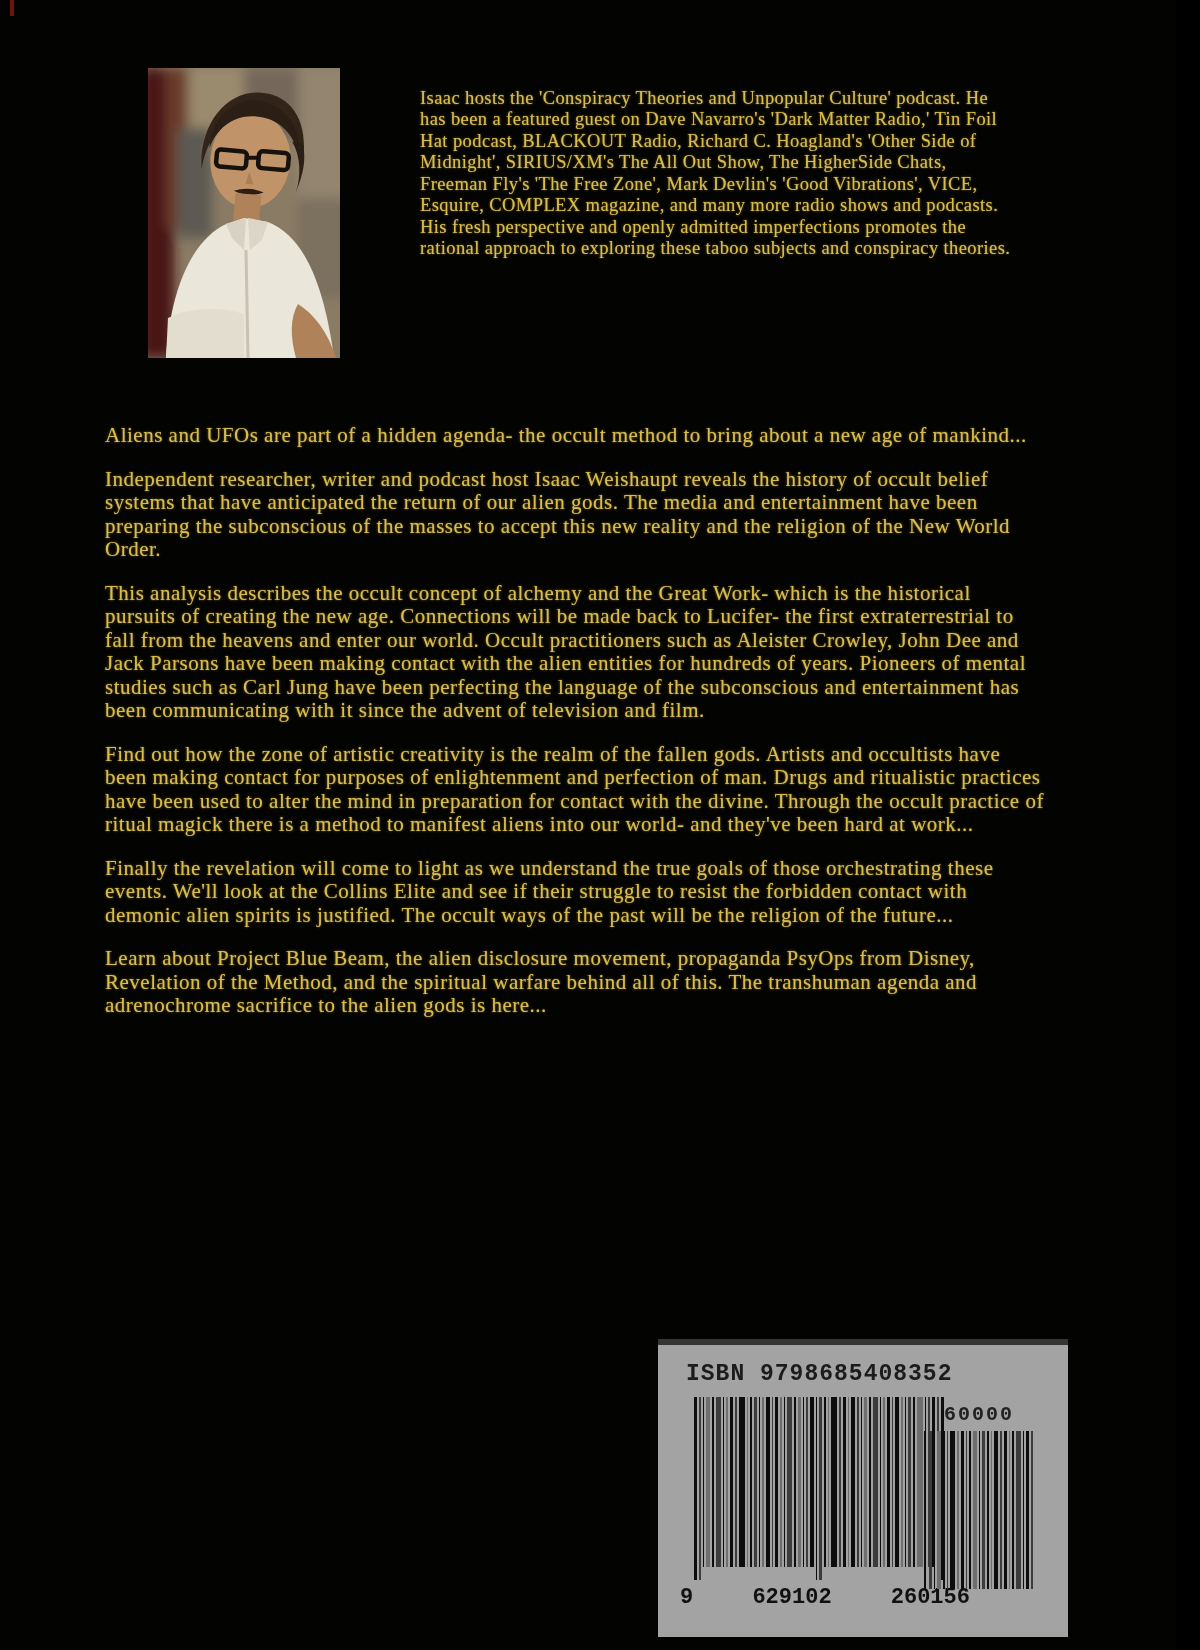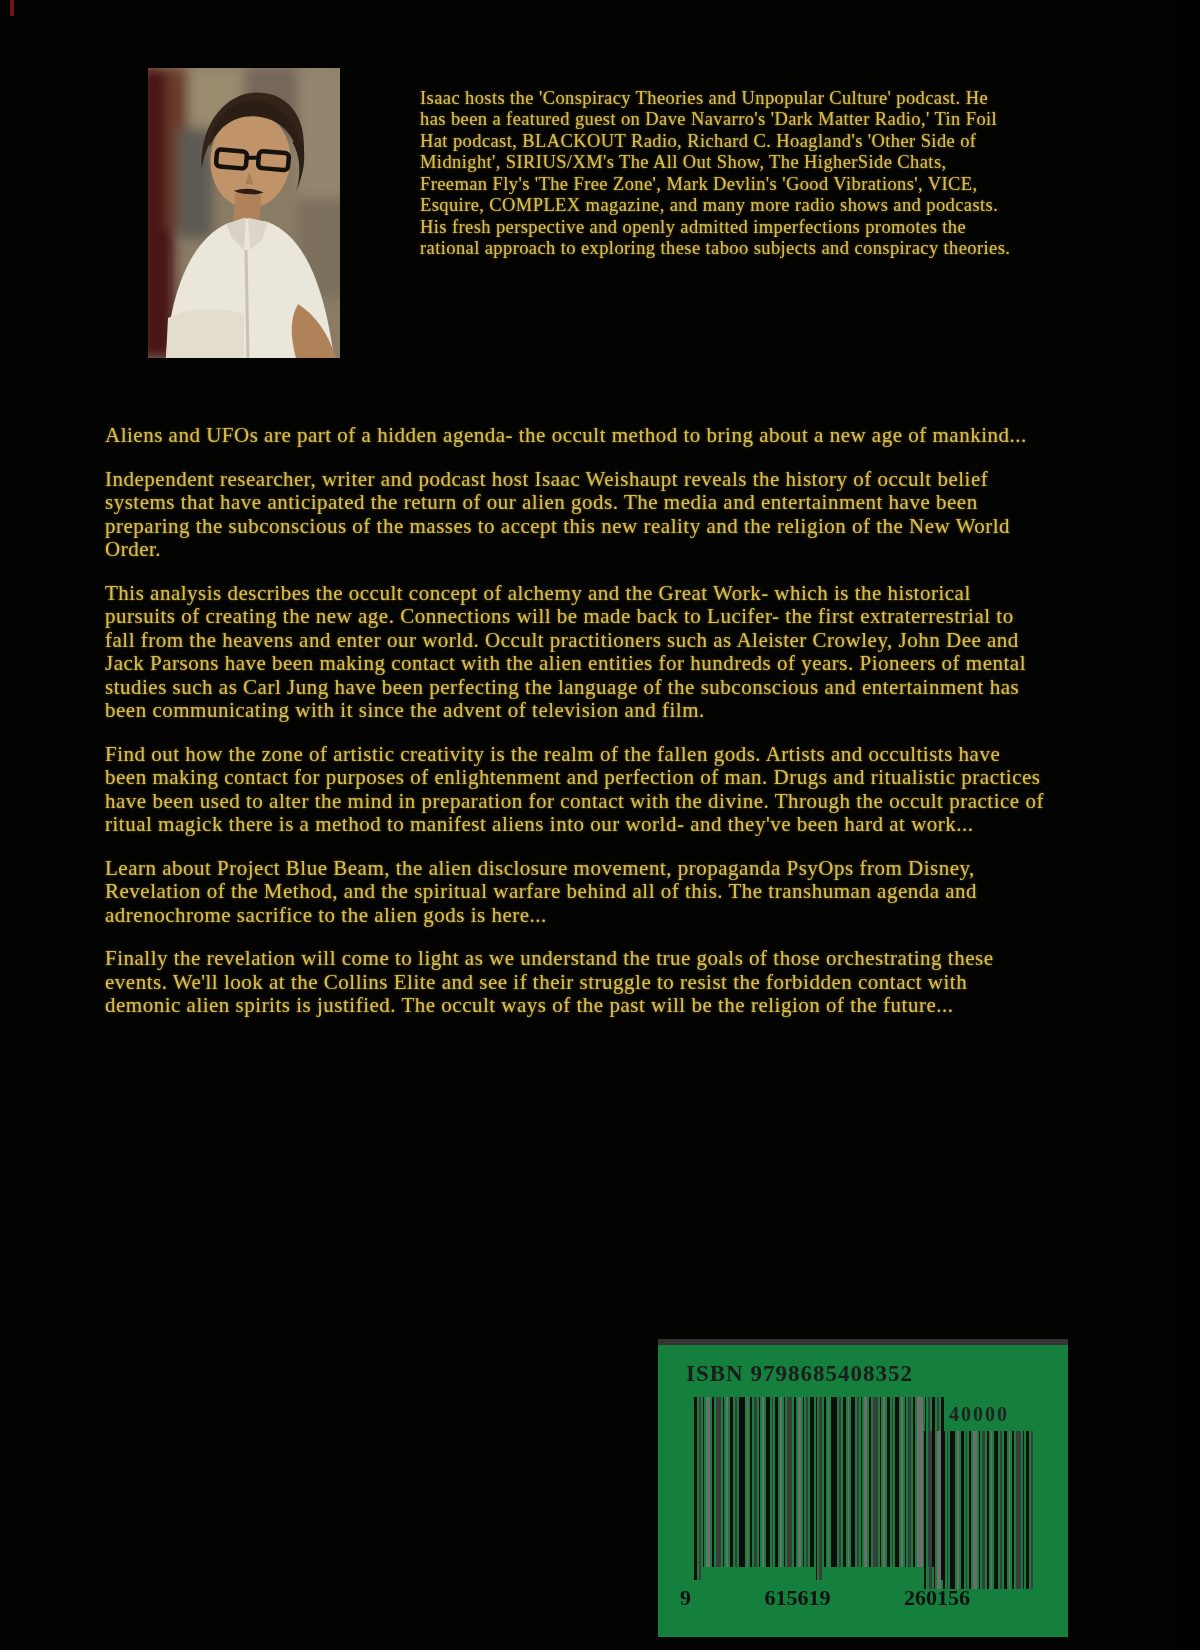--- a/index.html
+++ b/index.html
@@ -33,23 +33,23 @@
   }
   .body-text{
     position:absolute;left:105px;top:424px;width:940px;
     font-size:21px;line-height:1.12;
     letter-spacing:.5px;
   }
   .body-text p{margin:0 0 20px 0;}
   
   .isbn-box{
     position:absolute;left:658px;top:1345px;width:410px;height:292px;
-    background:#15803d;
+    background:#a3a3a3;
     box-shadow:0 -6px 0 rgba(150,150,150,.35);
-    font-family:Liberation Serif, serif;
+    font-family:Liberation Mono, monospace;
   }
   .isbn-label{
     position:absolute;left:28px;top:16px;
     font-size:23px;font-weight:bold;color:#1c1c1c;
     letter-spacing:1px;
   }
   .ean{
     position:absolute;left:36px;top:52px;width:250px;height:185px;
   }
   .ean svg, .price svg{display:block;}
@@ -127,22 +127,22 @@
     </svg>
   </div>
 
   <div class="bio gold">Isaac hosts the 'Conspiracy Theories and Unpopular Culture' podcast. He has been a featured guest on Dave Navarro's 'Dark Matter Radio,' Tin Foil Hat podcast, BLACKOUT Radio, Richard C. Hoagland's 'Other Side of Midnight', SIRIUS/XM's The All Out Show, The HigherSide Chats, Freeman Fly's 'The Free Zone', Mark Devlin's 'Good Vibrations', VICE, Esquire, COMPLEX magazine, and many more radio shows and podcasts. His fresh perspective and openly admitted imperfections promotes the rational approach to exploring these taboo subjects and conspiracy theories.</div>
 
   <div class="body-text gold">
     <p>Aliens and UFOs are part of a hidden agenda- the occult method to bring about a new age of mankind...</p>
     <p>Independent researcher, writer and podcast host Isaac Weishaupt reveals the history of occult belief systems that have anticipated the return of our alien gods. The media and entertainment have been preparing the subconscious of the masses to accept this new reality and the religion of the New World Order.</p>
     <p>This analysis describes the occult concept of alchemy and the Great Work- which is the historical pursuits of creating the new age. Connections will be made back to Lucifer- the first extraterrestrial to fall from the heavens and enter our world. Occult practitioners such as Aleister Crowley, John Dee and Jack Parsons have been making contact with the alien entities for hundreds of years. Pioneers of mental studies such as Carl Jung have been perfecting the language of the subconscious and entertainment has been communicating with it since the advent of television and film.</p>
     <p>Find out how the zone of artistic creativity is the realm of the fallen gods. Artists and occultists have been making contact for purposes of enlightenment and perfection of man. Drugs and ritualistic practices have been used to alter the mind in preparation for contact with the divine. Through the occult practice of ritual magick there is a method to manifest aliens into our world- and they've been hard at work...</p>
+    <p>Finally the revelation will come to light as we understand the true goals of those orchestrating these events. We'll look at the Collins Elite and see if their struggle to resist the forbidden contact with demonic alien spirits is justified. The occult ways of the past will be the religion of the future...</p>
     <p>Learn about Project Blue Beam, the alien disclosure movement, propaganda PsyOps from Disney, Revelation of the Method, and the spiritual warfare behind all of this. The transhuman agenda and adrenochrome sacrifice to the alien gods is here...</p>
-    <p>Finally the revelation will come to light as we understand the true goals of those orchestrating these events. We'll look at the Collins Elite and see if their struggle to resist the forbidden contact with demonic alien spirits is justified. The occult ways of the past will be the religion of the future...</p>
   </div>
 
   <div class="isbn-box">
     <div class="isbn-label">ISBN 9798685408352</div>
 
     <div class="ean">
       <svg viewBox="0 0 250 185" width="250" height="185">
         <g>
           <rect x="0" y="0" width="3" height="183" fill="#0d0d0d"></rect>
             <rect x="5" y="0" width="2" height="183" fill="#3c3c3c"></rect>
@@ -199,25 +199,25 @@
           <rect x="234" y="0" width="2" height="170" fill="#3c3c3c"></rect>
             <rect x="238" y="0" width="3" height="170" fill="#0d0d0d"></rect>
           <rect x="243" y="0" width="2" height="183" fill="#3c3c3c"></rect>
             <rect x="247" y="0" width="3" height="183" fill="#0d0d0d"></rect>
         </g>
       </svg>
     </div>
 
     <div class="digits">
       <span>9</span>
-      <span>615619</span>
+      <span>629102</span>
       <span>260156</span>
     </div>
 
-    <div class="price-code">40000</div>
+    <div class="price-code">60000</div>
 
     <div class="price">
       <svg viewBox="0 0 110 160" width="110" height="160">
         <rect x="0" y="0" width="2" height="158" fill="#0d0d0d"></rect>
           <rect x="5" y="0" width="3" height="158" fill="#3c3c3c"></rect>
         <rect x="10" y="0" width="1" height="158" fill="#0d0d0d"></rect>
           <rect x="13" y="0" width="4" height="158" fill="#6e6e6e"></rect>
         <rect x="19" y="0" width="2" height="158" fill="#0d0d0d"></rect>
           <rect x="23" y="0" width="1" height="158" fill="#3c3c3c"></rect>
         <rect x="26" y="0" width="5" height="158" fill="#0d0d0d"></rect>

